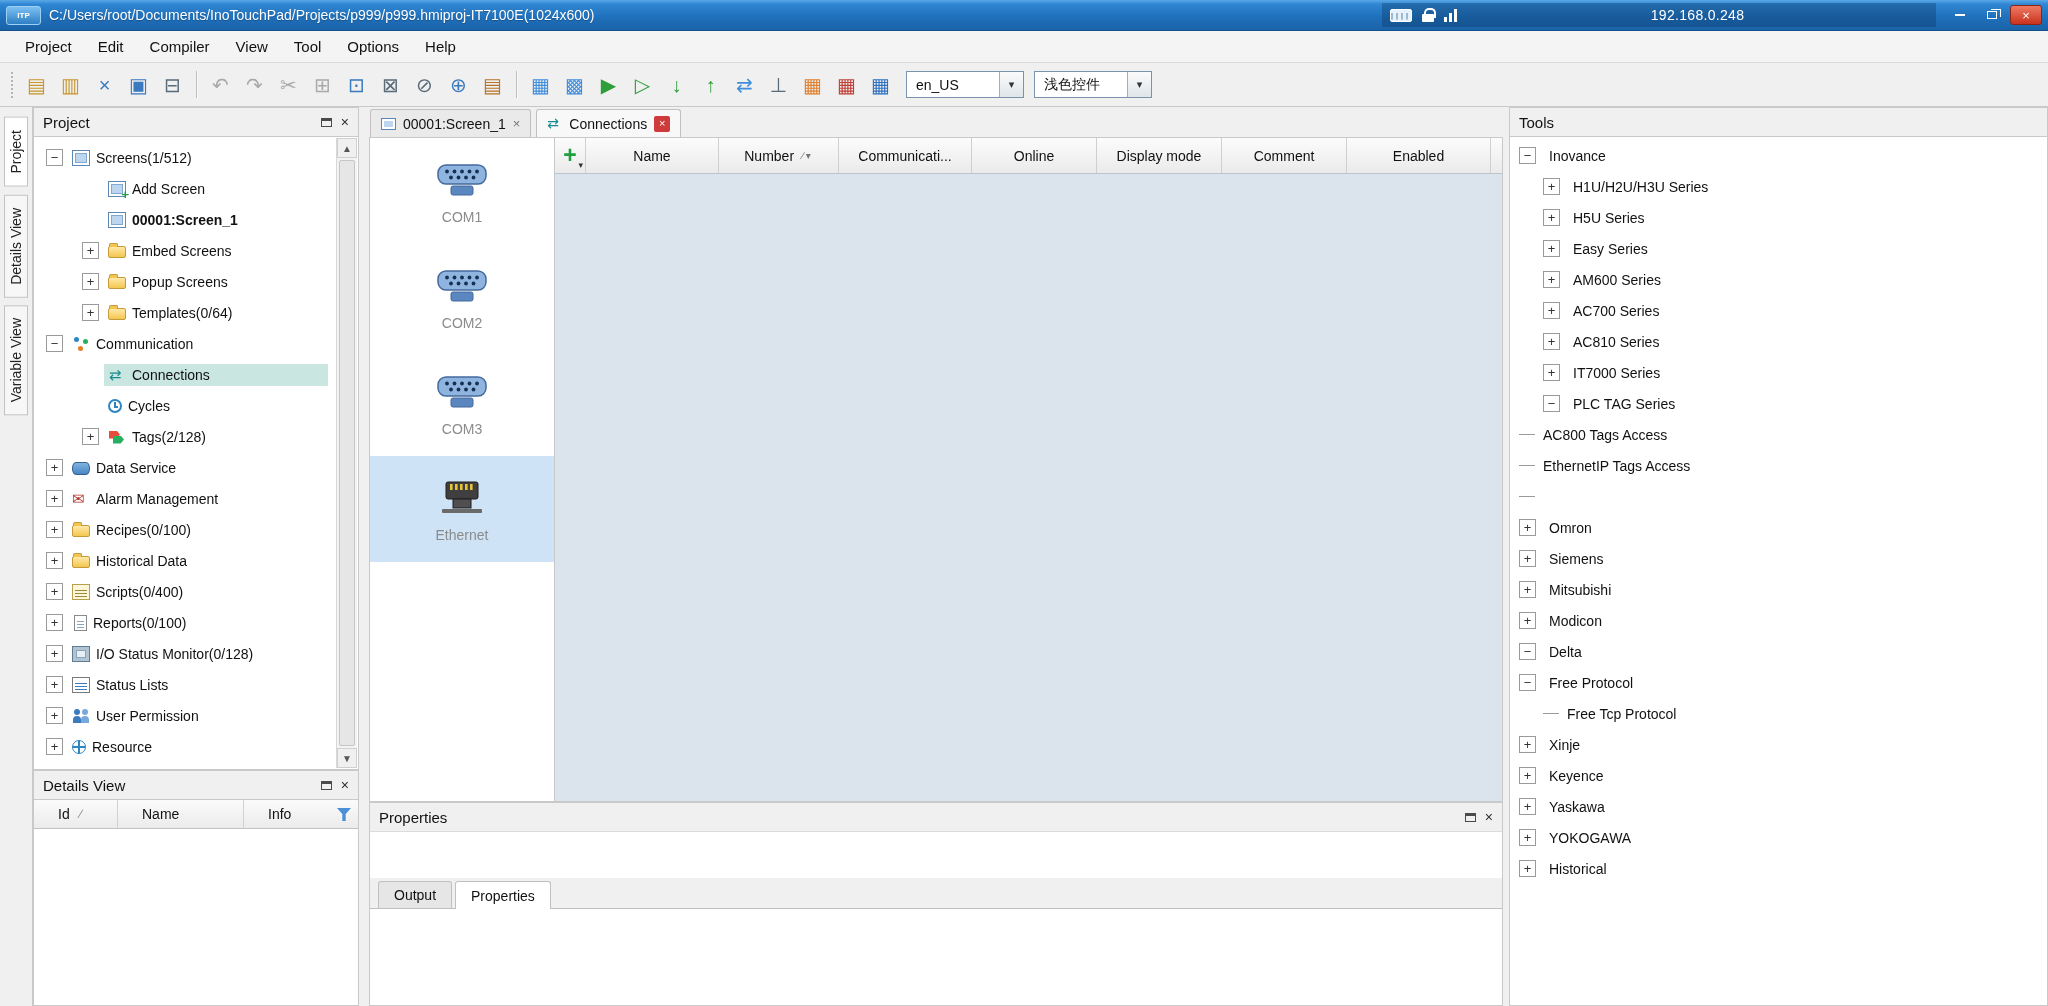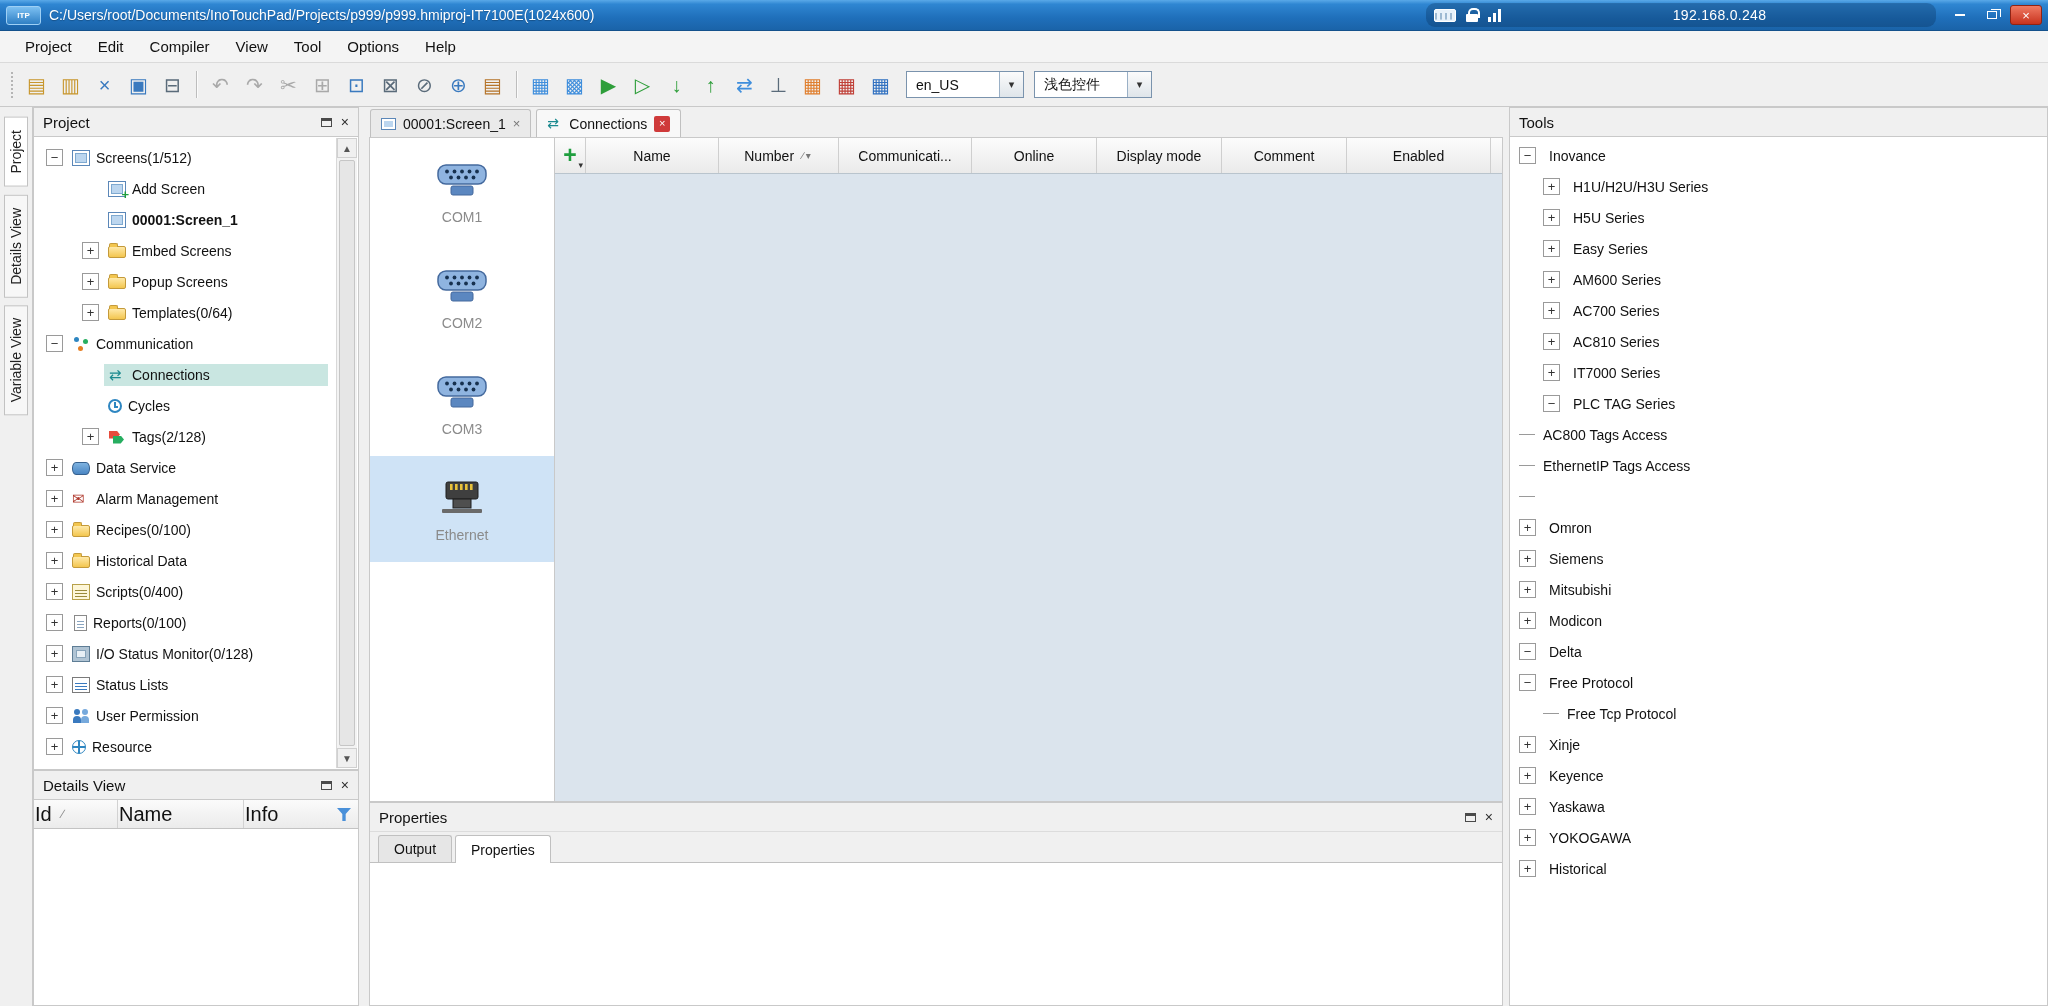--- a/index.html
+++ b/index.html
@@ -6,21 +6,21 @@
   html,body { width:2048px; height:1006px; background:#e8e8e8; font-family:"Liberation Sans", sans-serif; }
   .app { position:relative; width:2048px; height:1006px; background:#f0f0f0; overflow:hidden; font-size:14px; color:#111; }
 
   
   .titlebar { height:31px; display:flex; align-items:center; padding:0 6px; color:#fff; font-size:14px;
     background:linear-gradient(180deg,#5aa9e8 0%,#2f86d2 14%,#1f6fba 60%,#1a63a8 100%); border-bottom:1px solid #14518c; }
   .appicon { width:35px; height:19px; border-radius:3px; background:linear-gradient(#7cc0f2,#2f7fc4); border:1px solid #9ed0f5;
     color:#fff; font-size:8px; font-weight:bold; display:flex; align-items:center; justify-content:center; flex:none; }
   .title-text { margin-left:8px; white-space:nowrap; text-shadow:0 1px 1px rgba(0,0,0,.25); }
   .tb-spacer { flex:1; }
-  .status-band { width:510px; height:24px; background:rgba(6,42,84,.30); border-radius:9px; display:flex; align-items:center; padding:0 8px; gap:10px; }
+  .status-band { width:554px; height:24px; background:rgba(6,42,84,.30); border-radius:1px; display:flex; align-items:center; padding:0 8px; gap:10px; }
   .kbd-icon { width:22px; height:13px; background:#e7f1fa; border:1px solid #fff; border-radius:2px;
     background-image:repeating-linear-gradient(90deg,#9db9d2 0 2px,transparent 2px 5px); background-size:100% 60%; background-position:0 3px; background-repeat:no-repeat; }
   .lock-icon { width:12px; height:14px; position:relative; }
   .lock-icon::before { content:""; position:absolute; top:0; left:2px; width:8px; height:8px; border:2px solid #fff; border-bottom:none; border-radius:5px 5px 0 0; }
   .lock-icon::after { content:""; position:absolute; bottom:0; left:0; width:12px; height:8px; background:#fff; border-radius:1px; }
   .signal-icon { display:flex; align-items:flex-end; gap:2px; height:14px; }
   .signal-icon i { display:block; width:3px; background:#fff; }
   .signal-icon i:nth-child(1){height:5px} .signal-icon i:nth-child(2){height:9px} .signal-icon i:nth-child(3){height:13px}
   .ip-text { margin:0 auto; letter-spacing:.3px; }
   .winbtns { display:flex; align-items:center; gap:4px; margin-left:10px; }
@@ -106,21 +106,21 @@
     background:linear-gradient(90deg,transparent 44%,#2e86c1 44% 56%,transparent 56%), linear-gradient(transparent 44%,#2e86c1 44% 56%,transparent 56%); }
 
   
   .scrollbar { position:absolute; top:1px; right:1px; bottom:1px; width:21px; background:#f3f3f3; border-left:1px solid #d8d8d8; }
   .sb-arrow { position:absolute; left:0; right:0; height:20px; display:flex; align-items:center; justify-content:center; font-size:10px; color:#555; background:#f0f0f0; border:1px solid #d0d0d0; }
   .sb-arrow.up { top:0; } .sb-arrow.down { bottom:0; }
   .sb-thumb { position:absolute; left:2px; right:2px; top:22px; bottom:22px; background:#e6e6e6; border:1px solid #c6c6c6; border-radius:2px; }
 
   
   .dv-cols { height:29px; flex:none; display:flex; align-items:stretch; background:linear-gradient(#fbfbfb,#ebebeb); border-left:1px solid #c9c9c9; border-right:1px solid #c9c9c9; border-bottom:1px solid #c3c3c3; position:relative; }
-  .dv-cols > div { display:flex; align-items:center; padding-left:1px; border-right:1px solid #d2d2d2; font-size:20px; }
+  .dv-cols > div { display:flex; align-items:center; padding-left:24px; border-right:1px solid #d2d2d2; font-size:14px; }
   .dv-cols > div:nth-of-type(1) { width:84px; }
   .dv-cols > div:nth-of-type(2) { width:126px; }
   .dv-cols > div:nth-of-type(3) { flex:1; border-right:none; }
   .dv-col.sort::after { content:"∕"; color:#888; margin-left:10px; font-size:12px; }
   .funnel { position:absolute; right:7px; top:8px; width:14px; height:13px; background:#4a90d9; clip-path:polygon(0 0,100% 0,62% 46%,62% 100%,38% 100%,38% 46%); }
   .dv-body { flex:1; background:#fff; border:1px solid #c9c9c9; border-top:none; }
 
   
   .tabbar { height:30px; flex:none; display:flex; align-items:flex-end; background:#f0f0f0; padding-left:1px; }
   .etab { height:28px; display:flex; align-items:center; gap:7px; padding:0 10px; margin-right:5px; border:1px solid #c0c0c0; border-bottom:none; border-radius:3px 3px 0 0; background:#eaeaea; font-size:14px; white-space:nowrap; }
@@ -153,21 +153,21 @@
   .tbl-cols > div:nth-of-type(3){ width:133px; }
   .tbl-cols > div:nth-of-type(4){ width:125px; }
   .tbl-cols > div:nth-of-type(5){ width:125px; }
   .tbl-cols > div:nth-of-type(6){ width:125px; }
   .tbl-cols > div:nth-of-type(7){ width:144px; }
   .tbl-col.sort::after { content:"∕▾"; color:#777; font-size:10px; margin-left:8px; letter-spacing:2px; }
   .tbl-fill { flex:1; }
   .tbl-body { flex:1; }
 
   
-  .props { height:204px; flex:none; display:flex; flex-direction:column; border:1px solid #c9c9c9; border-top:none; background:#fff; }
+  .props { height:204px; flex:none; display:flex; flex-direction:column; border:1px solid #c9c9c9; border-top:none; background:#fff;gap:46px; }
   .props .phead { border:none; border-top:1px solid #c9c9c9; border-bottom:1px solid #dcdcdc; font-size:15px; }
   .ptabs { height:31px; flex:none; display:flex; align-items:flex-end; background:#f0f0f0; border-bottom:1px solid #c0c0c0; padding-left:8px; }
   .ptab { height:27px; display:flex; align-items:center; padding:0 15px; margin-right:3px; border:1px solid #c0c0c0; border-bottom:none; border-radius:3px 3px 0 0; background:#e6e6e6; font-size:14px; }
   .ptab.active { background:#fff; margin-bottom:-1px; height:28px; }
   .props-body { flex:1; background:#fff; }
 
   
   .ttree { flex:1; background:#fff; border:1px solid #c9c9c9; border-top:none; overflow:hidden; padding-top:3px; }
   .t-row { height:31px; display:flex; align-items:center; padding-left:9px; }
   .t-row.lv1 { padding-left:33px; }

